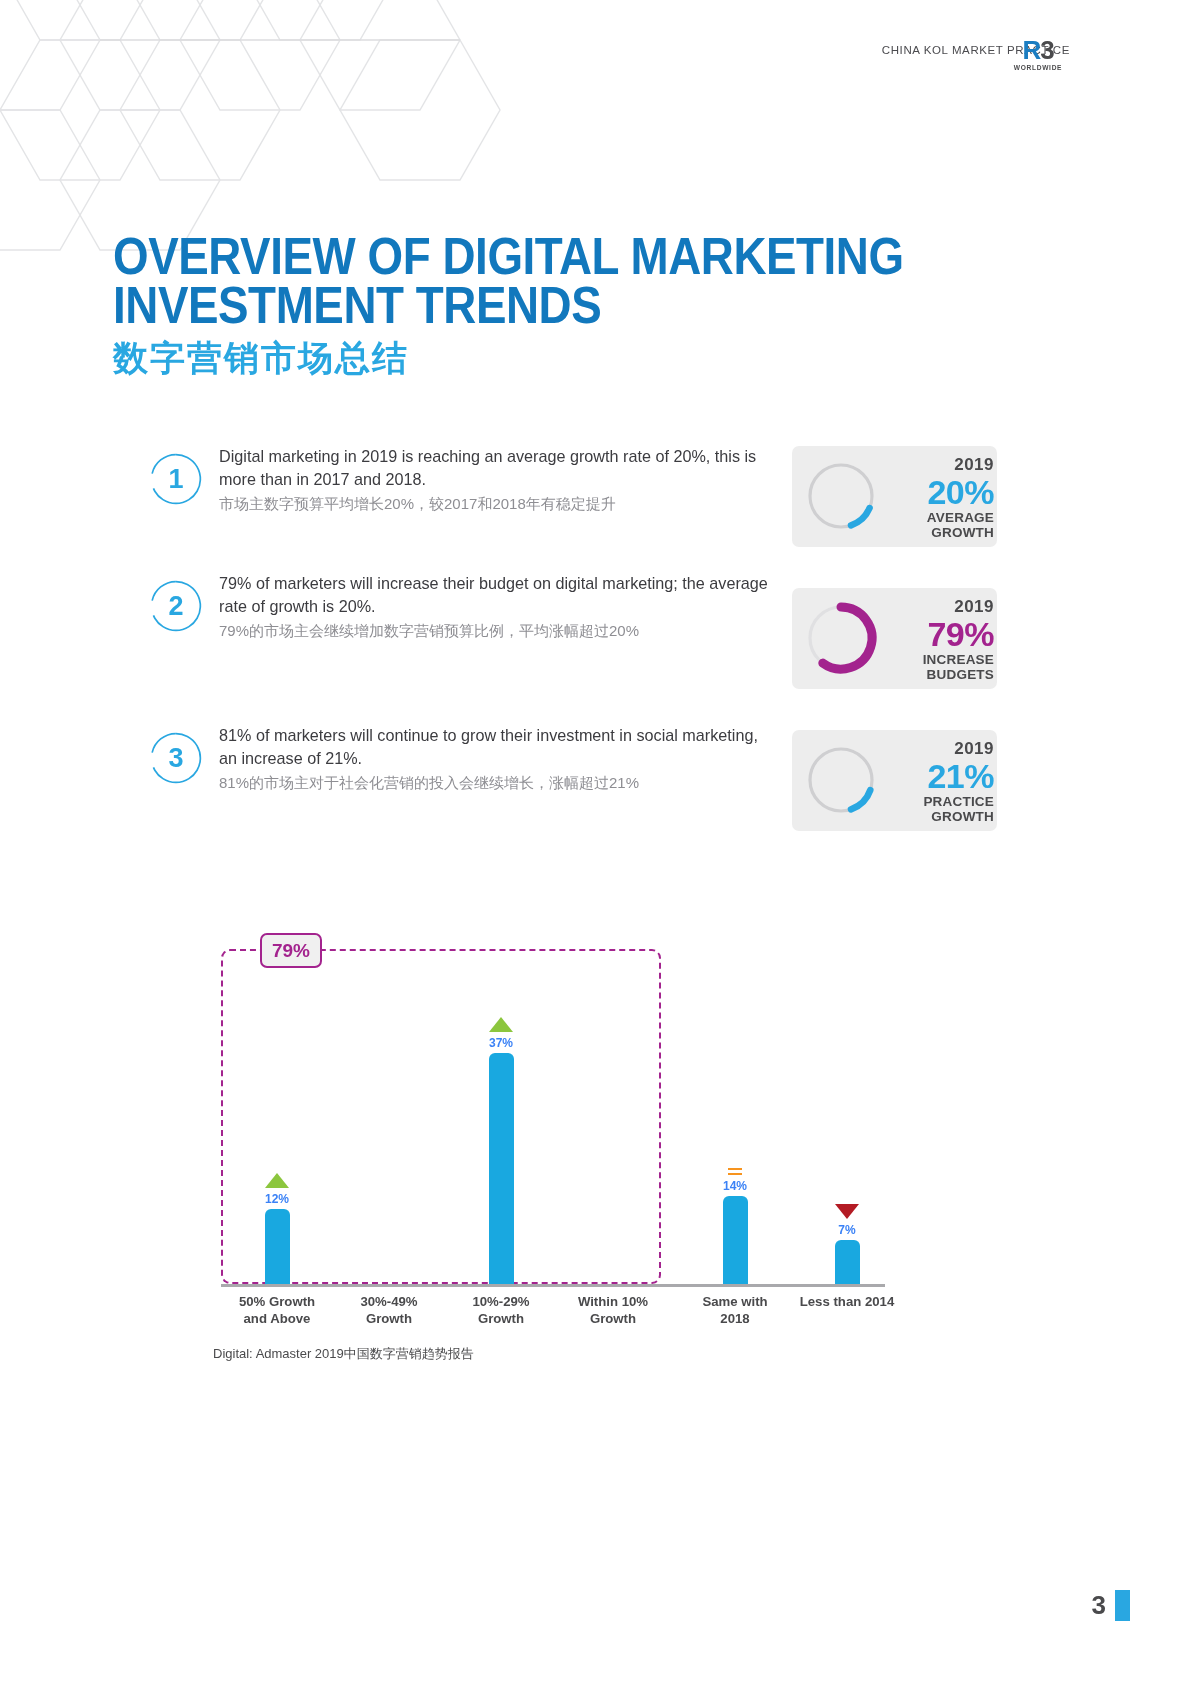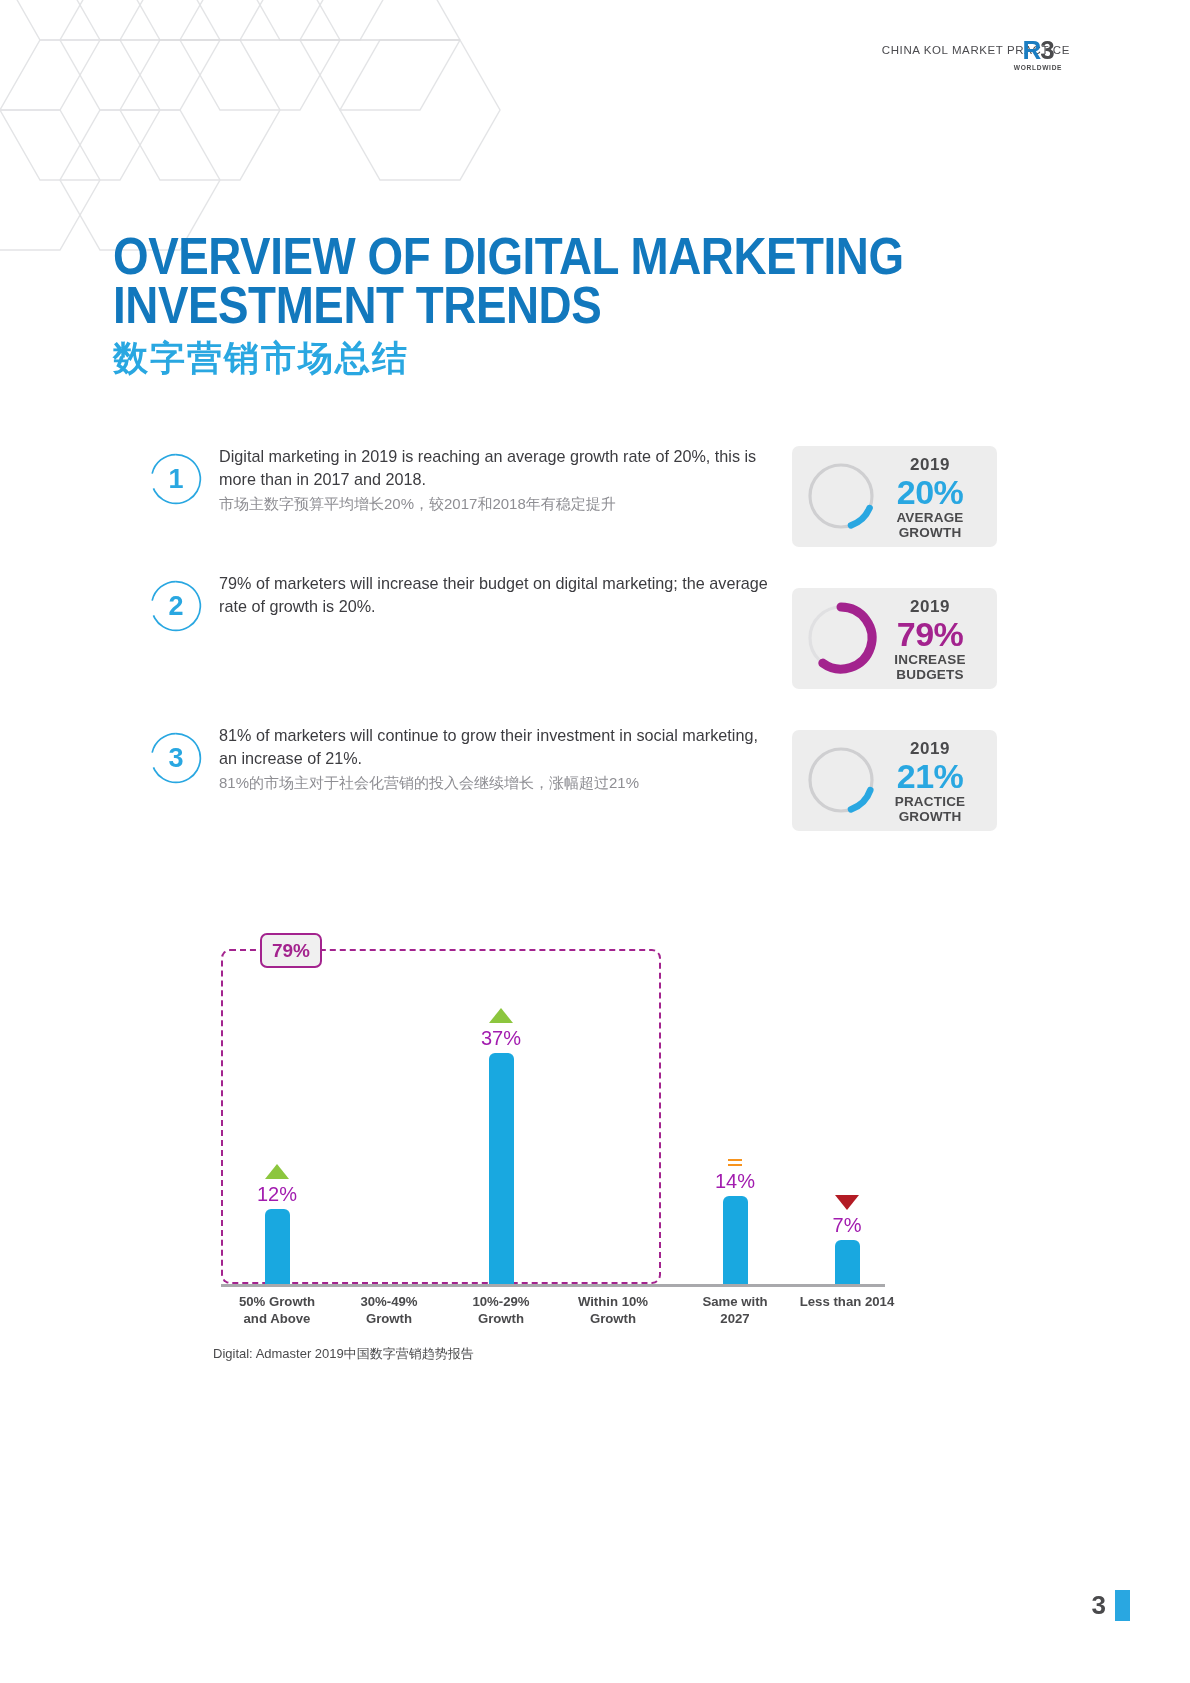--- a/index.html
+++ b/index.html
@@ -60,21 +60,21 @@
 
   
   .stat-card {
     position:absolute; width:205px; height:101px;
     background:#ededed; border-radius:7px; z-index:4;
   }
   #card1 { left:792px; top:446px; }
   #card2 { left:792px; top:588px; }
   #card3 { left:792px; top:730px; }
   .stat-card .donut { position:absolute; left:9px; top:10px; width:80px; height:80px; }
-  .stat-card .sc-text { position:absolute; left:74px; top:9px; width:128px; text-align:center; }
+  .stat-card .sc-text { position:absolute; left:74px; top:9px; width:128px; text-align:right; }
   .stat-card .sc-year {
     font-family:"Liberation Sans Narrow","Liberation Sans", sans-serif;
     font-weight:bold; font-size:17px; color:#4a4a4c; letter-spacing:0.5px;
   }
   .stat-card .sc-pct {
     font-family:"Liberation Sans Narrow","Liberation Sans", sans-serif;
     font-weight:bold; font-size:34px; line-height:1.02; letter-spacing:-0.5px;
   }
   .stat-card .sc-cap {
     font-family:"Liberation Sans Narrow","Liberation Sans", sans-serif;
@@ -98,21 +98,21 @@
   }
   #plot { position:absolute; left:0px; top:24px; width:672px; height:335px; }
   #axis { position:absolute; left:8px; top:359px; width:664px; height:3px; background:#a9a9ac; }
   .bar-col { position:absolute; bottom:0; width:112px; text-align:center; }
   .bar {
     width:25px; margin:0 auto; background:#19a8e0;
     border-top-left-radius:6px; border-top-right-radius:6px;
   }
   .bar-val {
     font-family:"Liberation Sans Narrow","Liberation Sans", sans-serif;
-    font-weight:normal; font-size:20px; color:#a21caf; margin-bottom:3px;
+    font-weight:bold; font-size:12px; color:#3b82f6; margin-bottom:3px;
   }
   .tri-up {
     width:0;height:0;margin:0 auto 4px auto;
     border-left:12px solid transparent;border-right:12px solid transparent;
     border-bottom:15px solid #8cc63e;
   }
   .tri-down {
     width:0;height:0;margin:0 auto 4px auto;
     border-left:12px solid transparent;border-right:12px solid transparent;
     border-top:15px solid #b31b24;
@@ -186,20 +186,21 @@
 
 <div class="row" id="row2">
   <div class="num-circle">
     <svg width="52" height="52" viewBox="0 0 52 52">
         <path d="M26 1.6 A24.4 24.4 0 1 1 25.9 1.6" fill="none" stroke="#29a7e1" stroke-width="1.7" stroke-dasharray="138 15" stroke-dashoffset="-120"></path>
       </svg>
     <div class="num">2</div>
   </div>
   <div class="row-text">
     <div class="en">79% of marketers will increase their budget on digital marketing; the average rate of growth is 20%.</div>
+    <div class="cn">79%的市场主会继续增加数字营销预算比例，平均涨幅超过20%</div>
   </div>
 </div>
 
 <div class="row" id="row3">
   <div class="num-circle">
     <svg width="52" height="52" viewBox="0 0 52 52">
         <path d="M26 1.6 A24.4 24.4 0 1 1 25.9 1.6" fill="none" stroke="#29a7e1" stroke-width="1.7" stroke-dasharray="138 15" stroke-dashoffset="-120"></path>
       </svg>
     <div class="num">3</div>
   </div>
@@ -286,21 +287,21 @@
       <div class="x-lab" style="left: 228px;">
         <div>10%-29%</div>
         <div>Growth</div>
       </div>
       <div class="x-lab" style="left: 340px;">
         <div>Within 10%</div>
         <div>Growth</div>
       </div>
       <div class="x-lab" style="left: 462px;">
         <div>Same with</div>
-        <div>2027</div>
+        <div>2018</div>
       </div>
       <div class="x-lab" style="left: 574px;">
         <div>Less than 2014</div>
       </div>
     </div>
 </div>
 
 <div id="source">Digital: Admaster 2019中国数字营销趋势报告</div>
 
 <div id="pg">

